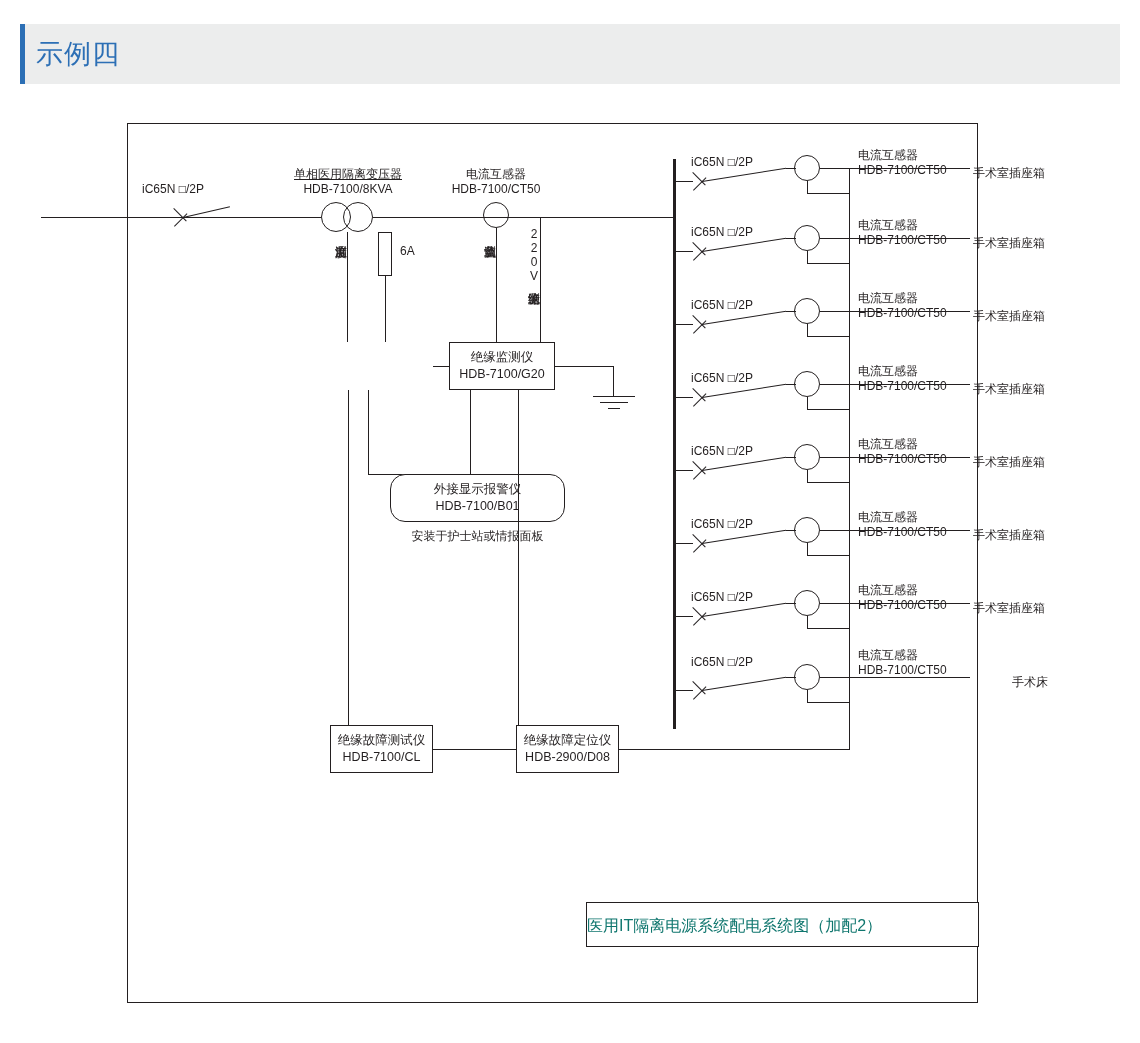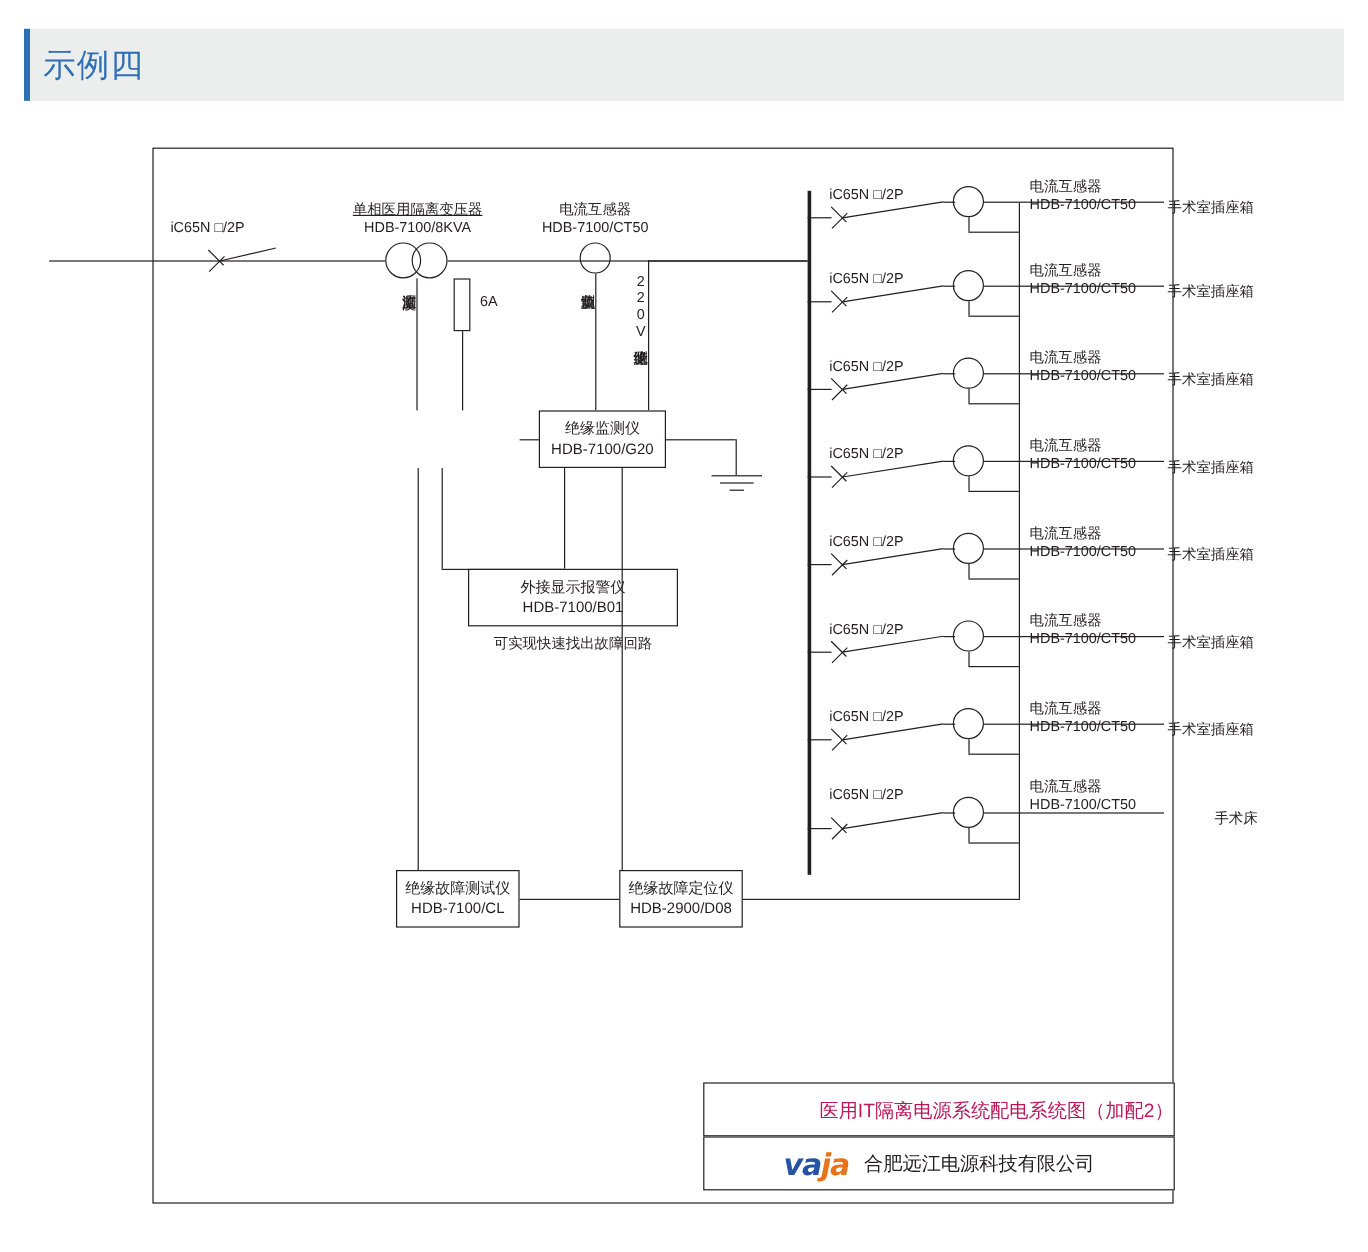--- a/index.html
+++ b/index.html
@@ -130,23 +130,23 @@
   
   .titlebox {
     position: absolute;
     border: 1px solid #231f20;
     box-sizing: border-box;
     background: #fff;
   }
   .titlebox .t {
     position: absolute;
     left: 0; right: 0;
-    text-align: right;
+    text-align: left;
     font-size: 16px;
-    color: #be185d;
+    color: #0f766e;
   }
   .logo-v {
     font-family: "DejaVu Sans", sans-serif;
     font-weight: bold;
     font-style: italic;
     font-size: 25px;
     color: #2653a4;
     letter-spacing: -1px;
   }
   .logo-a {
@@ -221,25 +221,25 @@
   <div class="gnd" style="position:absolute; left:465px; top:272px; width:42px; height:16px;">
     <span style="left:0; top:0; width:42px;"></span>
     <span style="left:7px; top:6px; width:28px;"></span>
     <span style="left:15px; top:12px; width:12px;"></span>
   </div>
 
   <div class="vline" style="left:240px; top:266px; height:84px;"></div>
   <div class="vline" style="left:342px; top:266px; height:84px;"></div>
   <div class="hline" style="left:240px; top:350px; width:102px;"></div>
 
-  <div class="box" style="left:262px; top:350px; width:175px; height:48px;">
+  <div class="box" style="left:262px; top:350px; width:175px; height:48px;border-radius:15px;">
     <div>外接显示报警仪</div>
     <div>HDB-7100/B01</div>
   </div>
-  <div class="lbl c" style="left:262px; top:405px; width:175px;">可实现快速找出故障回路</div>
+  <div class="lbl c" style="left:262px; top:405px; width:175px;">安装于护士站或情报面板</div>
 
   <div class="vline" style="left:220px; top:266px; height:335px;"></div>
   <div class="vline" style="left:390px; top:266px; height:335px;"></div>
 
   <div class="box" style="left:202px; top:601px; width:103px; height:48px;">
     <div>绝缘故障测试仪</div>
     <div>HDB-7100/CL</div>
   </div>
   <div class="box" style="left:388px; top:601px; width:103px; height:48px;">
     <div>绝缘故障定位仪</div>
@@ -377,20 +377,14 @@
   <div class="vline" style="left:679px; top:566px; height:12px;"></div>
   <div class="hline" style="left:679px; top:578px; width:42px;"></div>
   <div class="lbl" style="left:730px; top:524px;">电流互感器</div>
   <div class="lbl" style="left:730px; top:539px;">HDB-7100/CT50</div>
   <div class="lbl" style="left:884px; top:551px;">手术床</div>
 
 
   <div class="titlebox" style="left:458px; top:778px; width:393px; height:45px;">
     <div class="t" style="top:13px;">医用IT隔离电源系统配电系统图（加配2）</div>
   </div>
-  <div class="titlebox" style="left:458px; top:823px; width:393px; height:45px;">
-    <div style="position:absolute; left:0; right:0; top:8px; text-align:center;">
-      <span class="logo-v">va</span><span class="logo-a">ja</span>
-      <span style="font-size:16px; position:relative; top:-4px; margin-left:8px;">合肥远江电源科技有限公司</span>
-    </div>
-  </div>
 
 </div>
 
 </body></html>

